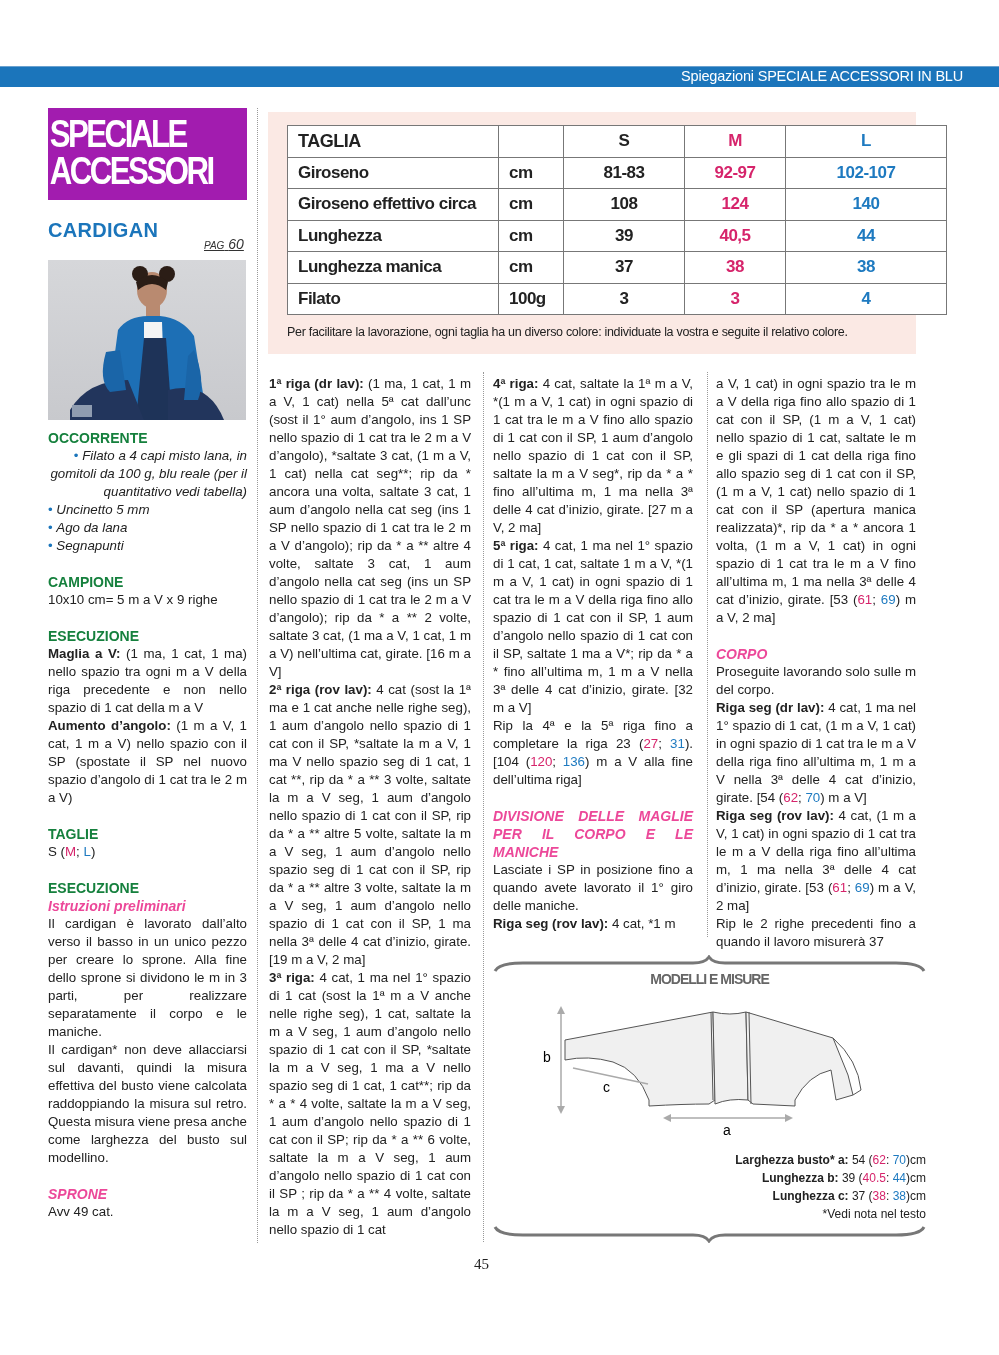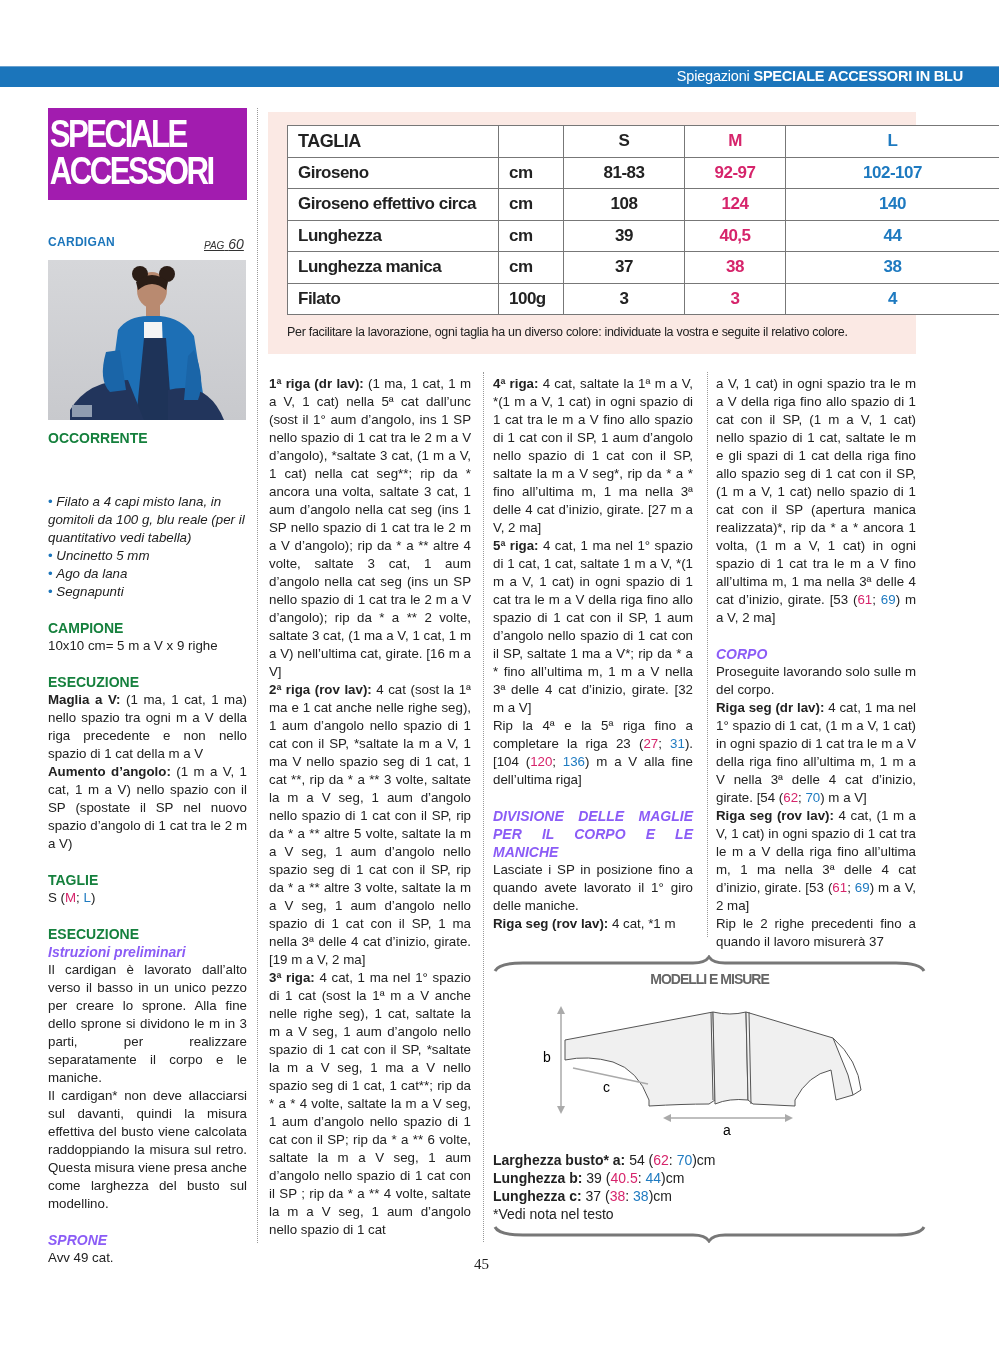--- a/index.html
+++ b/index.html
@@ -1,48 +1,48 @@
 <!DOCTYPE html>
 <html><head>
 <meta charset="utf-8">
 <style>
   html, body { margin:0; padding:0; background:#fff; }
   body { width:999px; height:1355px; position:relative; overflow:hidden; font-family:"Liberation Sans", sans-serif; color:#222; }
   .topbar { position:absolute; left:0; top:66px; width:999px; height:20px; background:#1b75bb; border-top:1px solid #6aa1cf; }
   .topbar-text { position:absolute; right:36px; top:1px; color:#fff; font-size:14.5px; letter-spacing:-0.2px; }
-  .topbar-text b { font-weight:bold; }
+  .topbar-text b { font-weight:normal; }
 
   .title-box { position:absolute; left:48px; top:108px; width:199px; height:92px; background:#a21caf;font-weight:bold; }
   .title-box div { color:#fff; font-family:"Liberation Sans", sans-serif; font-size:38px; line-height:37px; letter-spacing:-3px; transform:scaleX(0.82); transform-origin:left top; padding-left:2px; padding-top:8px; }
-  .cardigan { position:absolute; left:48px; top:235px; color:#1b75bb; font-weight:bold; font-size:12px; letter-spacing:0.3px; }
+  .cardigan { position:absolute; left:48px; top:219px; color:#1b75bb; font-weight:bold; font-size:20px; letter-spacing:0.3px; }
   .pag { position:absolute; left:204px; top:236px; font-size:14px; color:#333; text-decoration:underline; font-style:italic; }
   .pag small { font-size:10px; }
   .photo { position:absolute; left:48px; top:260px; width:198px; height:160px; background:linear-gradient(180deg,#d6d7da,#c8c9cd); overflow:hidden; }
 
   .vline { position:absolute; border-left:1px dotted #999; }
 
   .size-panel { position:absolute; left:268px; top:112px; width:648px; height:242px; background:#fbe9e4; }
-  table.sizes { position:absolute; left:287px; top:125px; border-collapse:collapse; width:713px;border-radius:9px; }
+  table.sizes { position:absolute; left:287px; top:125px; border-collapse:collapse; width:660px;border-radius:9px; }
   table.sizes td { border:1px solid #777; height:30.5px; font-family:"Liberation Sans", sans-serif; font-weight:bold; font-size:17px; background:#fff; padding:0 10px; transform-origin:left; letter-spacing:-0.5px; }
   table.sizes td.c { text-align:center; }
   .m { color:#d6246b; }
   .l { color:#1e7ac0; }
   .note-line { position:absolute; left:287px; top:325px; font-size:12.5px; letter-spacing:-0.3px; }
 
   .col { position:absolute; font-size:13.3px; line-height:18px; color:#222; text-align:justify; }
   .col p { margin:0; }
   .col h3 { margin:0; font-size:14px; font-weight:bold; color:#15803d; line-height:18px; }
-  .col h4 { margin:0; font-size:14px; font-weight:bold; font-style:italic; color:#8b5cf6; line-height:18px; }
+  .col h4 { margin:0; font-size:14px; font-weight:bold; font-style:italic; color:#ec4899; line-height:18px; }
   .gap { height:18px; }
   .ital { font-style:italic; }
 
   .models { position:absolute; left:493px; top:955px; width:433px; height:290px; }
   .brace { position:absolute; left:0; width:433px; height:20px; }
   .models-title { position:absolute; left:0; width:433px; top:16px; text-align:center; font-size:14px; color:#666; letter-spacing:-1px; font-weight:bold; }
-  .measures { position:absolute; left:0; width:433px; top:196px; text-align:left; font-size:14px; line-height:18px; }
+  .measures { position:absolute; left:0; width:433px; top:196px; text-align:right; font-size:12px; line-height:18px; }
   .pagenum { position:absolute; left:474px; top:1256px; font-family:"Liberation Serif", serif; font-size:15px; }
 </style>
 </head>
 <body>
 
 <div class="topbar">
   <div class="topbar-text">
     <span>Spiegazioni</span>
     <b>SPECIALE ACCESSORI IN BLU</b>
   </div>
@@ -77,21 +77,21 @@
     <path d="M146 90 Q158 120 150 140 L136 140 L140 96 Z" fill="#1a65a8"></path>
   </svg>
 </div>
 
 <div class="vline" style="left:257px; top:108px; height:1135px;"></div>
 <div class="vline" style="left:483px; top:372px; height:870px;"></div>
 <div class="vline" style="left:707px; top:372px; height:565px;"></div>
 
 <div class="col" style="left:48px; top:429px; width:199px;">
   <h3>OCCORRENTE</h3>
-  <p class="ital" style="text-align:left;margin-top:46px;"><span style="color:#1b75bb; font-style:normal;">• </span><span>Filato a 4 capi misto lana, in gomitoli da 100 g, blu reale (per il quantitativo vedi tabella)</span></p>
+  <p class="ital" style="text-align:right;"><span style="color:#1b75bb; font-style:normal;">• </span><span>Filato a 4 capi misto lana, in gomitoli da 100 g, blu reale (per il quantitativo vedi tabella)</span></p>
   <p class="ital"><span style="color:#1b75bb; font-style:normal;">• </span><span>Uncinetto 5 mm</span></p>
   <p class="ital"><span style="color:#1b75bb; font-style:normal;">• </span><span>Ago da lana</span></p>
   <p class="ital"><span style="color:#1b75bb; font-style:normal;">• </span><span>Segnapunti</span></p>
   <div class="gap"></div>
   <h3>CAMPIONE</h3>
   <p>10x10 cm= 5 m a V x 9 righe</p>
   <div class="gap"></div>
   <h3>ESECUZIONE</h3>
   <p><b>Maglia a V:</b><span> (1 ma, 1 cat, 1 ma) nello spazio tra ogni m a V della riga precedente e non nello spazio di 1 cat della m a V</span></p>
   <p><b>Aumento d’angolo:</b><span> (1 m a V, 1 cat, 1 m a V) nello spazio con il SP (spostate il SP nel nuovo spazio d’angolo di 1 cat tra le 2 m a V)</span></p>

